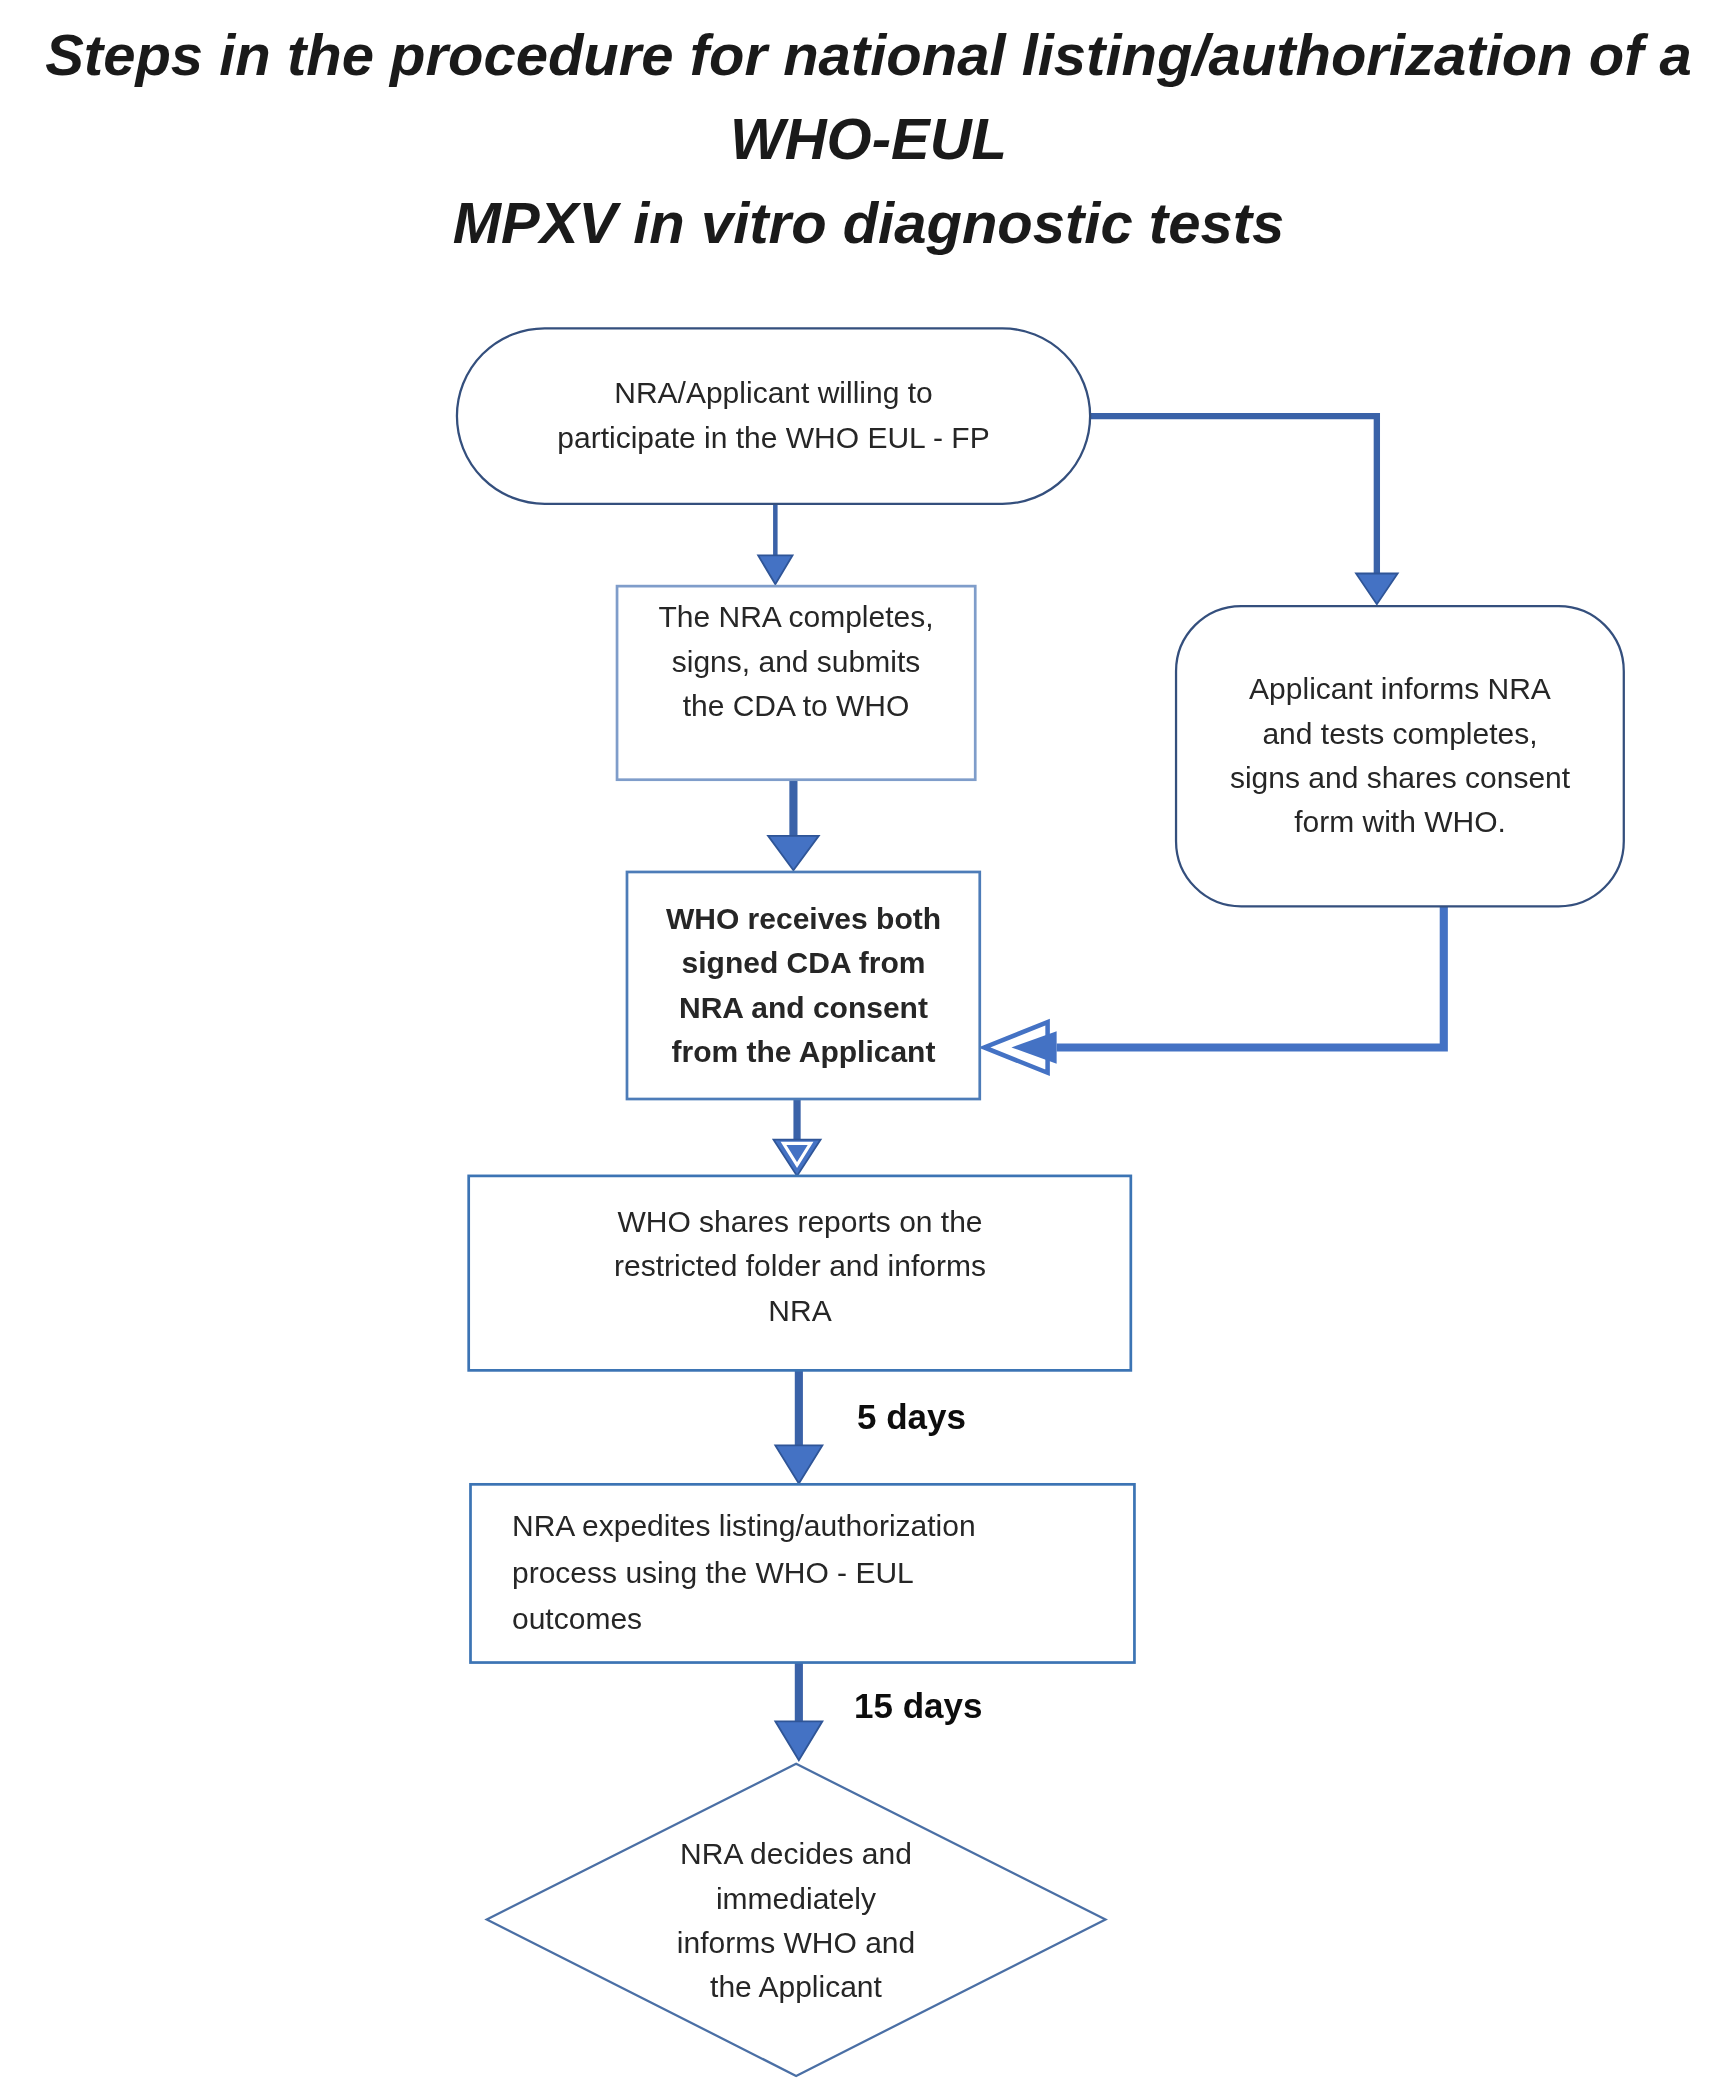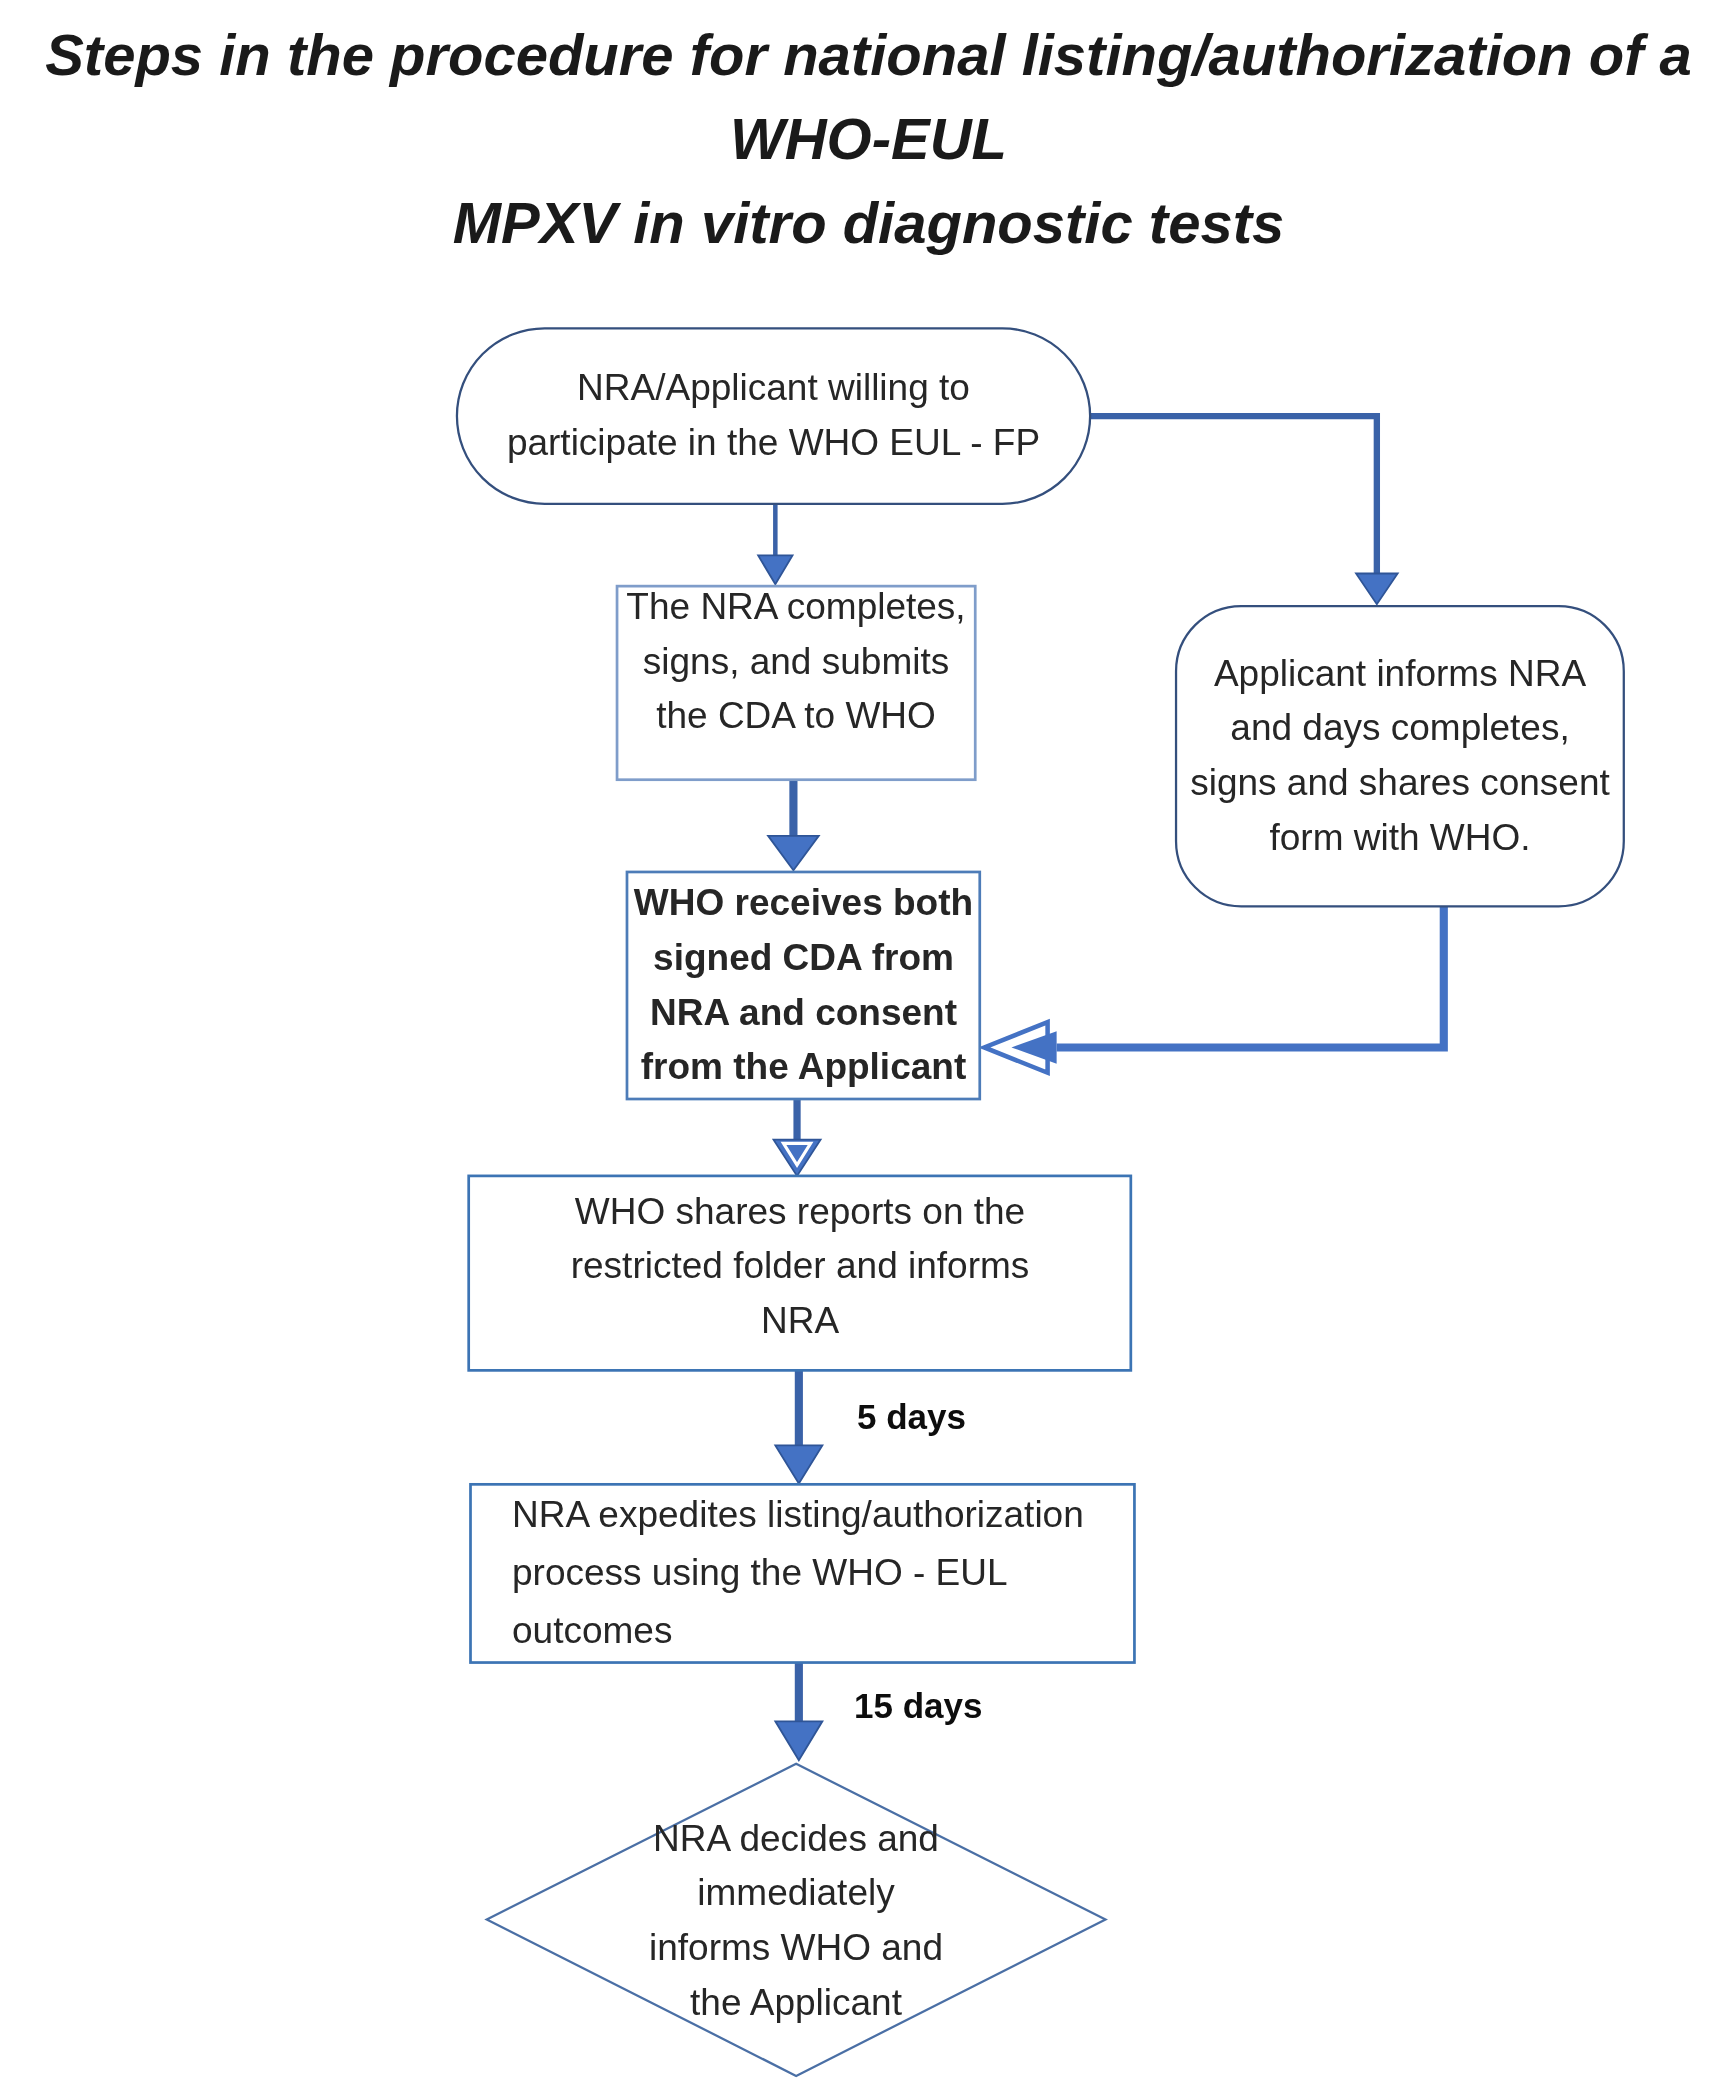--- a/index.html
+++ b/index.html
@@ -11,21 +11,21 @@
   }
   *{box-sizing:border-box;}
   html,body{margin:0;padding:0;background:var(--background);}
   .canvas{
     position:relative;width:1737px;height:2094px;background:var(--background);
     font-family:"Liberation Sans", sans-serif;color:var(--text);overflow:hidden;
   }
   .canvas svg{position:absolute;left:0;top:0;width:1737px;height:2094px;}
   .txt{
     position:absolute;display:flex;align-items:center;justify-content:center;
-    text-align:center;white-space:pre-line;font-size:37px;line-height:1.48;
+    text-align:center;white-space:pre-line;font-size:30px;line-height:1.48;
     color:var(--text);
   }
   .page-title{
     position:absolute;left:0;top:12.7px;width:1737px;text-align:center;
     font-size:58px;font-weight:bold;font-style:italic;line-height:1.45;
     color:var(--title-color);white-space:pre-line;
   }
   .t-stadium{left:457px;top:328px;width:633px;height:175px;}
   .t-box2{left:617px;top:586px;width:358px;height:194px;padding-bottom:42px;}
   .t-rounded{left:1176px;top:606px;width:448px;height:300px;}
@@ -104,21 +104,21 @@
 MPXV in vitro diagnostic tests</div>
 
   <div class="txt t-stadium">NRA/Applicant willing to
 participate in the WHO EUL - FP</div>
 
   <div class="txt t-box2">The NRA completes,
 signs, and submits
 the CDA to WHO</div>
 
   <div class="txt t-rounded">Applicant informs NRA
-and days completes,
+and tests completes,
 signs and shares consent
 form with WHO.</div>
 
   <div class="txt t-box3">WHO receives both
 signed CDA from
 NRA and consent
 from the Applicant</div>
 
   <div class="txt t-box4">WHO shares reports on the
 restricted folder and informs

